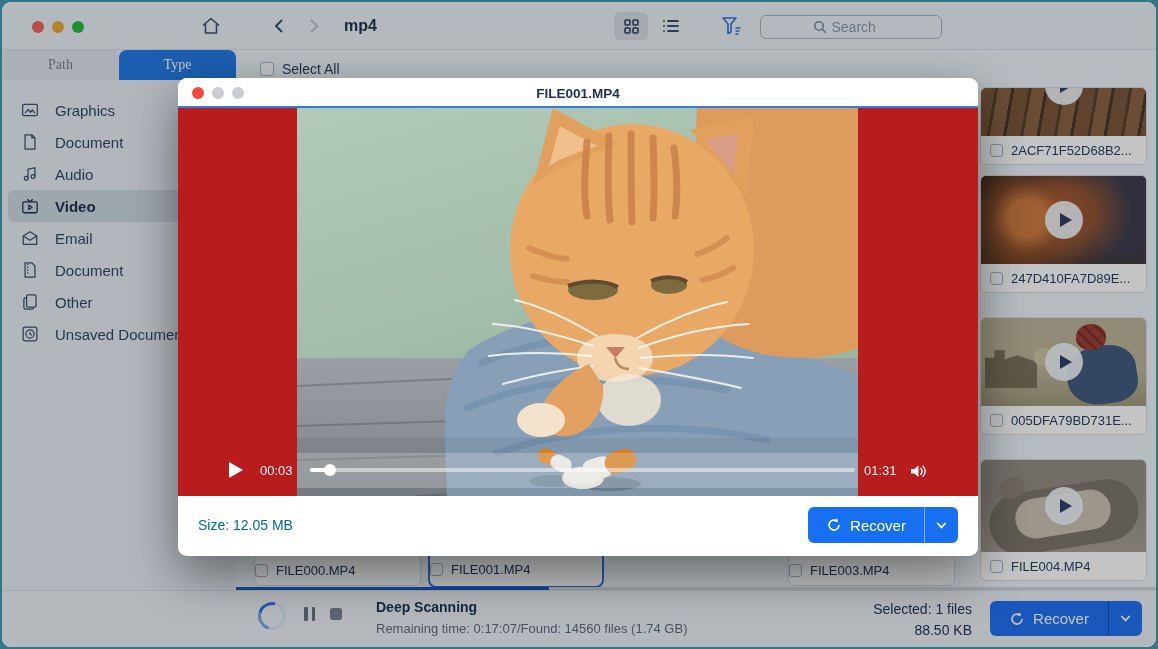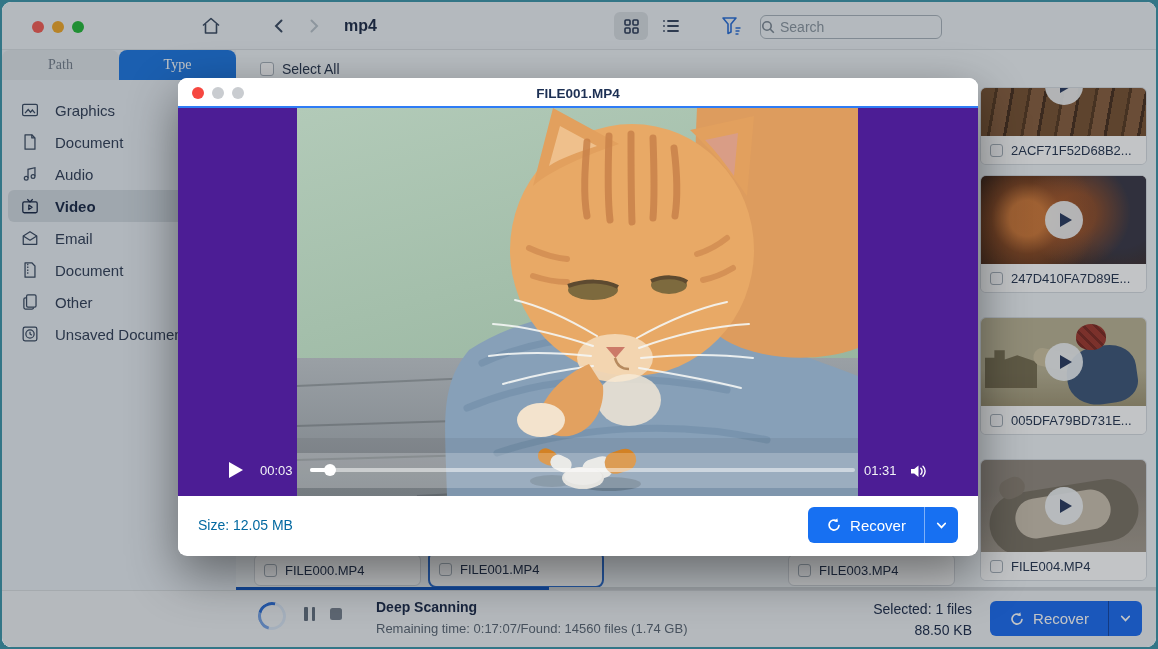--- a/index.html
+++ b/index.html
@@ -12,21 +12,21 @@
   .tl { position:absolute; top:19px; width:12px; height:12px; border-radius:50%; }
   .tl.red{ left:30px; background:#f35f57; } .tl.yellow{ left:50px; background:#f0a92d; } .tl.green{ left:70px; background:#27b93c; }
   .home-btn { position:absolute; left:198px; top:13px; width:22px; height:22px; }
   .nav-chevron { position:absolute; top:15px; width:18px; height:18px; }
   .back { left:268px; } .fwd { left:303px; }
   .crumb-title { position:absolute; left:342px; top:15px; font-size:16px; font-weight:bold; color:#1f2c48; }
   .view-btn { position:absolute; top:10px; width:34px; height:28px; border-radius:6px; display:flex; align-items:center; justify-content:center; }
   .view-grid { left:612px; background:#d7dce1; }
   .view-list { left:652px; }
   .filter-btn { position:absolute; left:718px; top:13px; width:24px; height:22px; }
-  .search-box { position:absolute; left:758px; top:13px; width:182px; height:24px; border:1px solid #a9b2bb; border-radius:6px; display:flex; align-items:center; justify-content:flex-start; gap:5px; }
+  .search-box { position:absolute; left:758px; top:13px; width:182px; height:24px; border:1px solid #a9b2bb; border-radius:6px; display:flex; align-items:center; justify-content:center; gap:5px; }
   .search-box input { border:none; background:transparent; outline:none; width:58px; font-size:14px; color:#5a6573; font-family:inherit; }
   .search-box input::placeholder { color:#8b96a1; }
 
   
   .sidebar { position:absolute; left:0; top:48px; width:234px; bottom:0; background:#e9eef3; }
   .tabs { position:absolute; left:0; top:0; width:234px; height:30px; display:flex; }
   .tab { flex:1; display:flex; align-items:center; justify-content:center; font-size:14px; border-radius:8px 8px 0 0;font-family:Liberation Serif, serif; }
   .tab.path { background:#dfe4e9; color:#76818d; }
   .tab.type { background:#2079e2; color:#fff; }
   .side-items { position:absolute; left:6px; right:4px; top:44px; }
@@ -52,21 +52,21 @@
   .thumb3 { background:linear-gradient(180deg,#bcb496 0 60%,#a29877 100%); }
   .t3-bldg { position:absolute; left:4px; bottom:18px; width:52px; height:42px; background:#6f6448; clip-path:polygon(0 28%,18% 28%,18% 10%,38% 10%,38% 32%,62% 22%,100% 38%,100% 100%,0 100%); opacity:.85; }
   .t3-hat { position:absolute; left:95px; top:6px; width:30px; height:26px; border-radius:50% 50% 45% 45%; background:repeating-linear-gradient(45deg,#a03b30 0 5px,#7e2c24 5px 8px); }
   .t3-jacket { position:absolute; left:86px; top:28px; width:70px; height:58px; border-radius:45% 40% 35% 45%; background:#41597a; transform:rotate(-8deg); }
   .t3-arm { position:absolute; left:52px; top:34px; width:56px; height:18px; border-radius:9px; background:#cfc3a2; transform:rotate(12deg); }
   .thumb4 { background:linear-gradient(180deg,#948b80 0 30%,#a79e91 100%); }
   .t4-cat { position:absolute; left:8px; top:26px; width:150px; height:62px; border-radius:50px; background:#7d7466; transform:rotate(-9deg); }
   .t4-belly { position:absolute; left:34px; top:34px; width:96px; height:40px; border-radius:40px; background:#cdc2b1; transform:rotate(-9deg); }
   .t4-paw { position:absolute; left:18px; top:18px; width:26px; height:20px; border-radius:12px; background:#8b8173; transform:rotate(-25deg); }
 
-  .file-cell { position:absolute; top:552px; height:32px; width:167px; background:#fff; border:1px solid #d4d9de; border-radius:6px; display:flex; align-items:center; gap:8px; padding-left:9px; font-size:13px; color:#26334e; }
+  .file-cell { position:absolute; top:552px; height:32px; width:167px; background:#fff; border:1px solid #d4d9de; border-radius:6px; display:flex; align-items:center; gap:8px; font-size:13px; color:#26334e; }
   .file-cell.selected { top:548px; height:38px; width:176px; border:2px solid #2e6fd1; border-radius:8px; }
 
   .scan-track { position:absolute; left:234px; top:585px; right:0; height:5px; background:#d0d5d9; }
   .scan-fill { height:100%; background:#1659c2; }
 
   
   .bottom-bar { position:absolute; left:0; right:0; bottom:0; height:57px; background:#eef1f3; border-top:1px solid #d8dcdf; }
   .spinner { position:absolute; left:256px; top:11px; width:28px; height:28px; border-radius:50%; border:3px solid #d9e4f3; border-top-color:#2e6fd6; border-left-color:#79a3e4; transform:rotate(-30deg); }
   .pause-btn { position:absolute; left:302px; top:16px; width:11px; height:14px; display:flex; justify-content:space-between; }
   .pause-btn b { width:3.5px; background:#64707f; border-radius:1px; }
@@ -80,21 +80,21 @@
   .recover-chevron-part { width:33px; display:flex; align-items:center; justify-content:center; }
 
   .dim { position:absolute; left:0; top:0; right:0; bottom:0; background:rgba(12,18,26,0.25); z-index:50; }
 
   
   .modal { position:absolute; left:178px; top:78px; width:800px; height:478px; background:#fff; border-radius:9px; box-shadow:0 18px 50px rgba(0,0,0,0.45); z-index:100; overflow:hidden; }
   .m-titlebar { position:relative; height:30px; background:#fff; border-bottom:2px solid #2e7cf6; }
   .m-tl { position:absolute; top:9px; width:12px; height:12px; border-radius:50%; }
   .m-tl.red{ left:14px; background:#f64740; } .m-tl.g1{ left:34px; background:#c9ccd0; } .m-tl.g2{ left:54px; background:#c9ccd0; }
   .m-title { position:absolute; left:0; right:0; top:0; height:30px; display:flex; align-items:center; justify-content:center; font-size:13.5px; font-weight:600; color:#1d3054; }
-  .player { position:relative; height:388px; background:#4c1d95; }
+  .player { position:relative; height:388px; background:#b91c1c; }
   .video-surface { position:absolute; left:119px; top:0; width:561px; height:388px; }
   .ctl-band { position:absolute; left:119px; width:561px; top:345px; height:35px; background:rgba(255,255,255,0.22); }
   .play-ctl { position:absolute; left:51px; top:354px; width:0; height:0; border-left:14px solid #fff; border-top:8px solid transparent; border-bottom:8px solid transparent; }
   .t-cur { position:absolute; left:82px; top:355px; font-size:13px; color:#f2f4f6; }
   .seek-track { position:absolute; left:132px; top:360px; width:545px; height:4px; background:rgba(255,255,255,0.5); border-radius:2px; }
   .seek-fill { height:100%; background:#fff; border-radius:2px; }
   .seek-thumb { position:absolute; top:-4px; width:12px; height:12px; border-radius:50%; background:#fff; }
   .t-dur { position:absolute; left:686px; top:355px; font-size:13px; color:#f2f4f6; }
   .vol { position:absolute; left:730px; top:353px; }
   .m-footer { position:relative; height:58px; background:#fff; }

